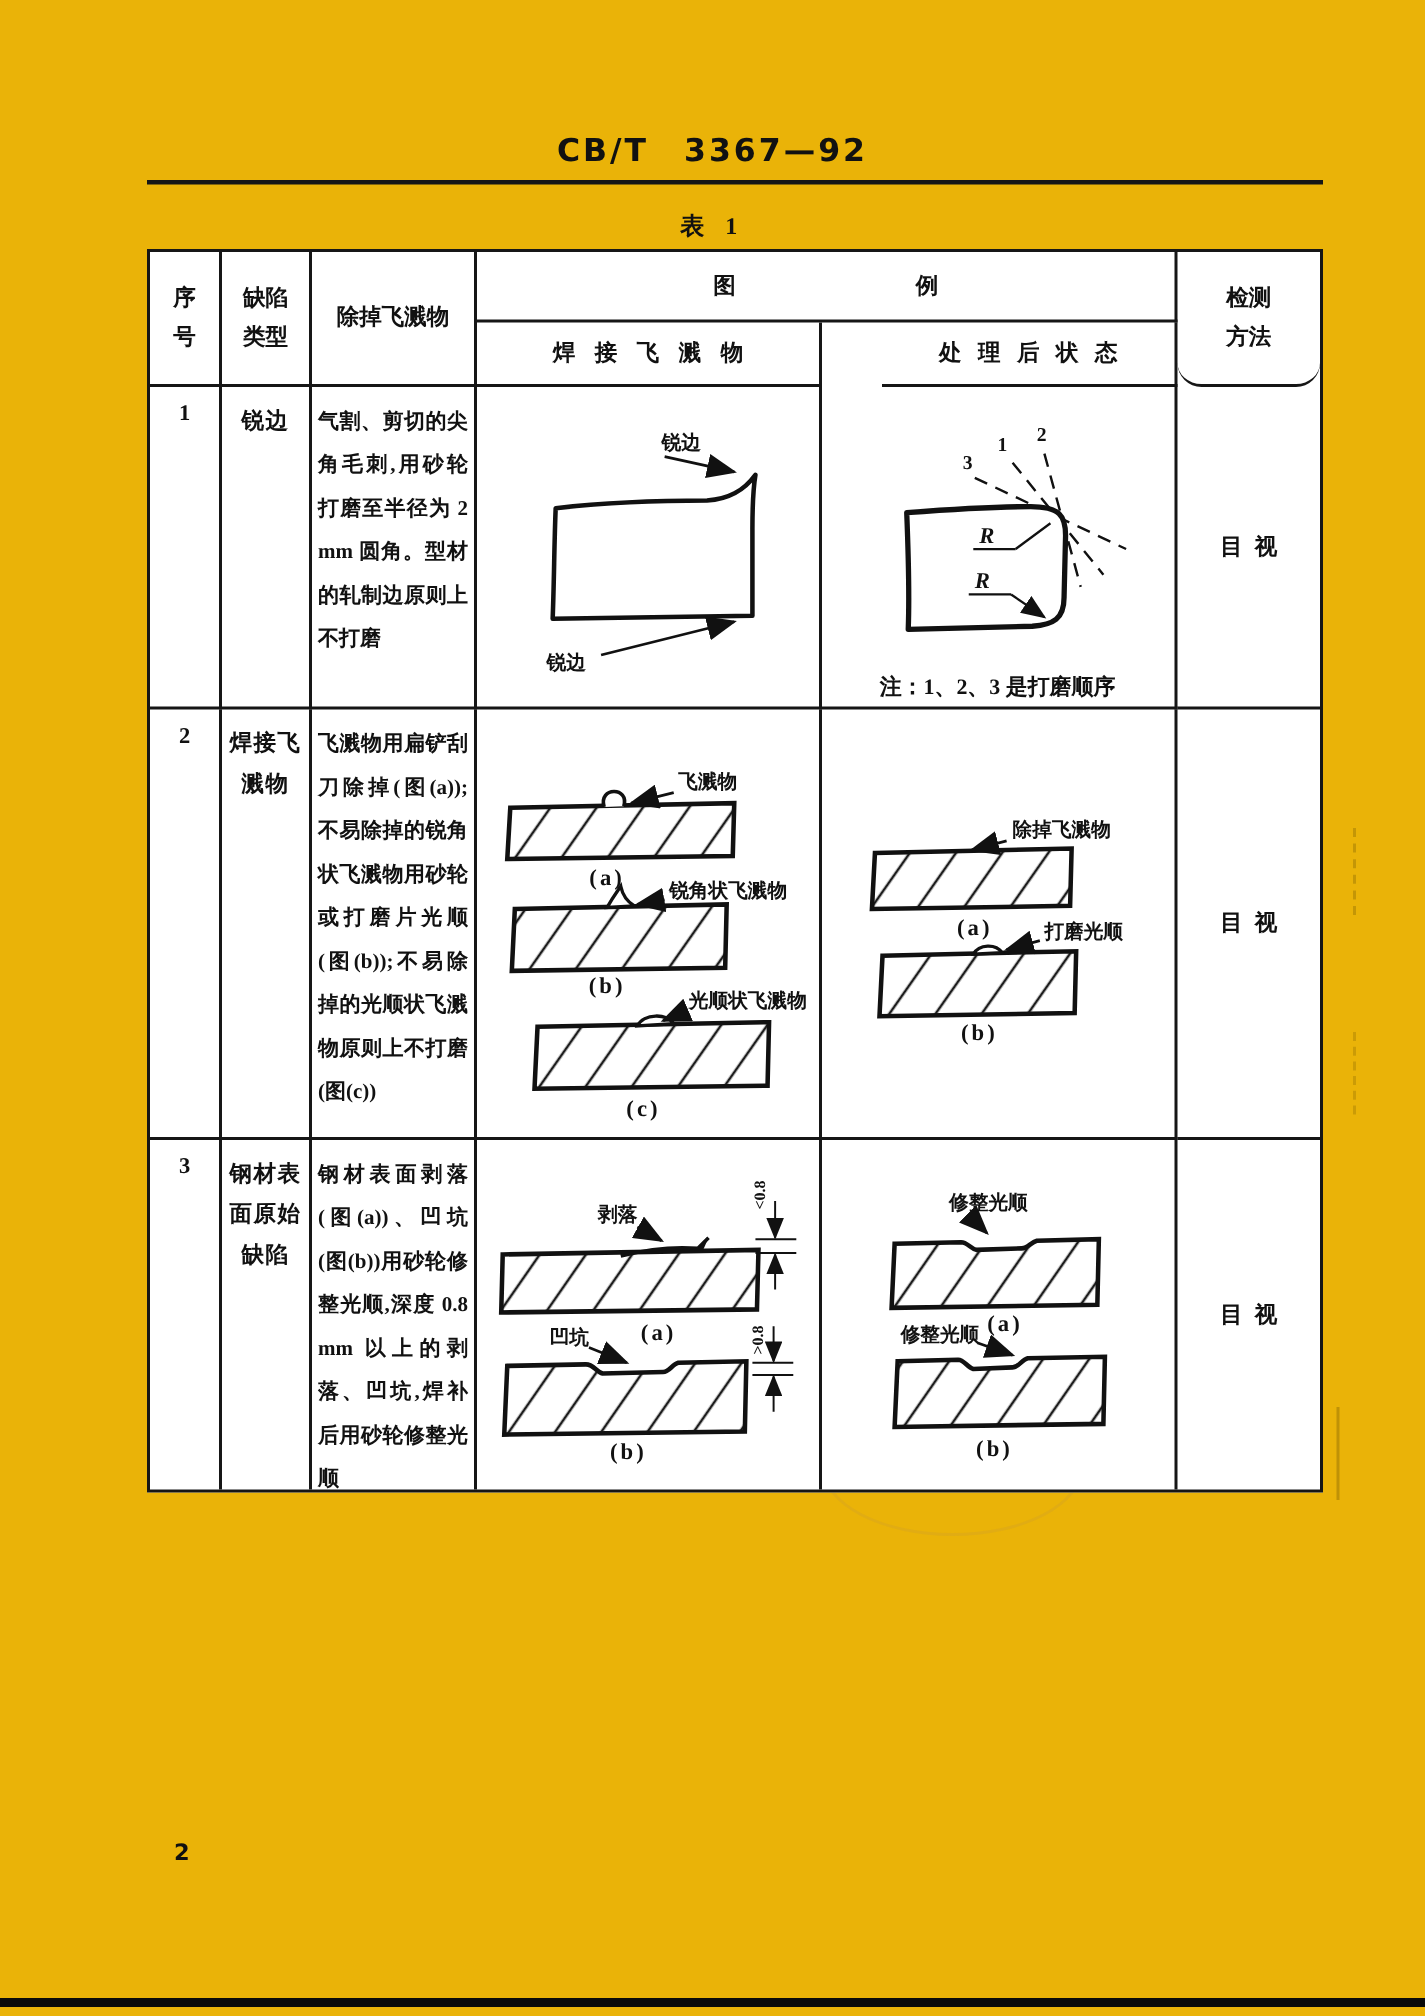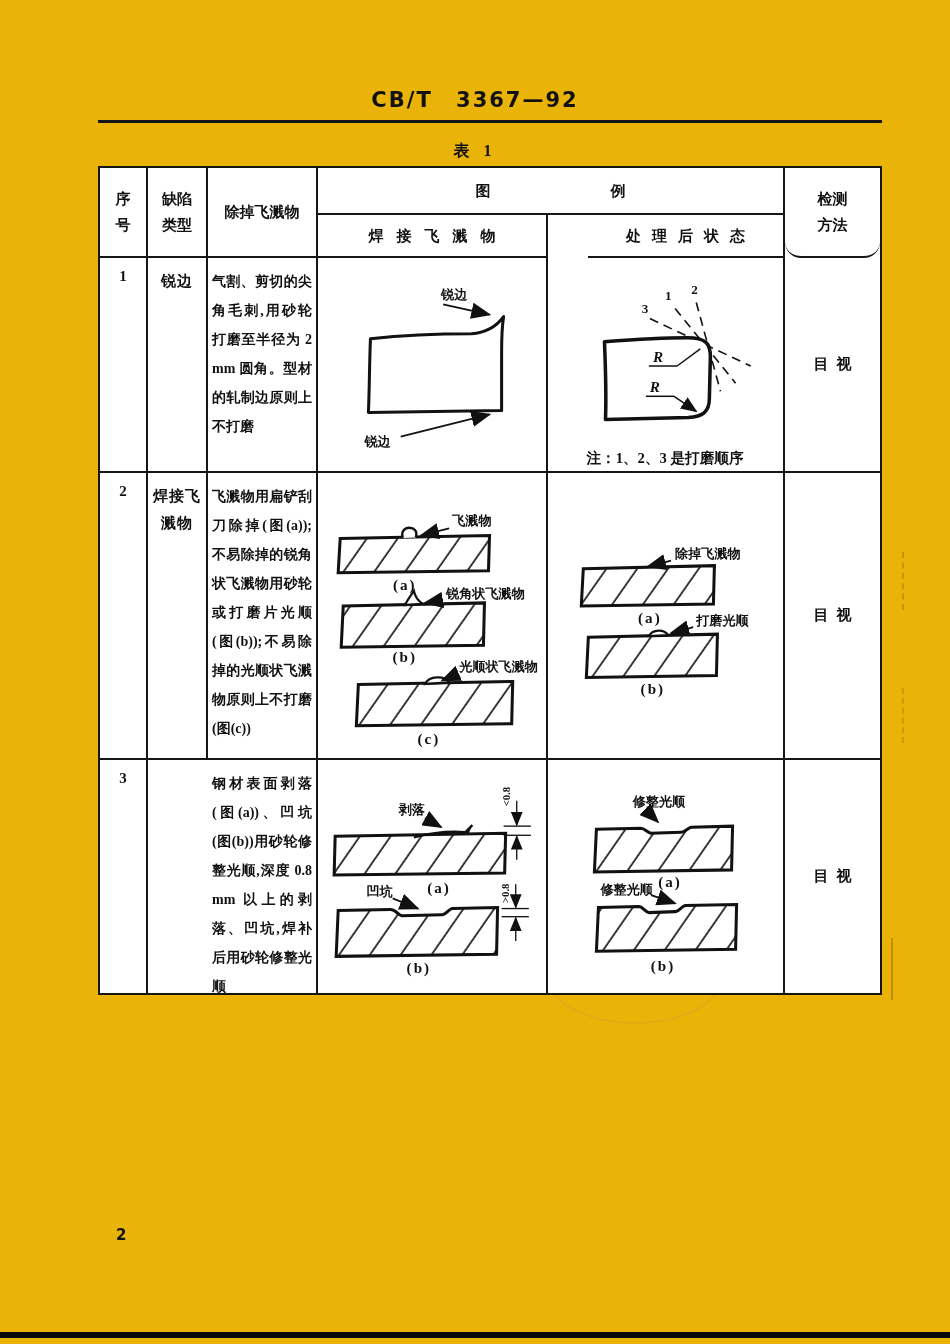--- a/index.html
+++ b/index.html
@@ -200,20 +200,21 @@
         <text class="lbl" x="147" y="151">打磨光顺</text>
         <text class="cap" x="104" y="219" text-anchor="middle">(b)</text>
       </svg>
     </div>
 
     <div class="c no-r insp-cell" style="grid-area:4/6/5/7;">
       <span class="sp8">目视</span>
     </div>
 
     <div class="c no-b seq-cell" style="grid-area:5/1/6/2;">3</div>
+    <div class="c no-b type-cell" style="grid-area:5/2/6/3;">钢材表面原始缺陷</div>
     <div class="c no-b treat-cell" style="grid-area:5/3/6/4;">钢材表面剥落(图(a))、凹坑(图(b))用砂轮修整光顺,深度 0.8 mm 以上的剥落、凹坑,焊补后用砂轮修整光顺</div>
 
     <div class="c no-b fig-cell" style="grid-area:5/4/6/5;">
       <svg viewBox="0 0 226 229" preserveAspectRatio="none">
         <defs>
           <pattern id="p5" patternUnits="userSpaceOnUse" width="25" height="25" patternTransform="rotate(35)">
             <line x1="2" y1="0" x2="2" y2="25" stroke="#1c1c1c" stroke-width="1.7"></line>
           </pattern>
           <marker id="m5" markerWidth="12" markerHeight="9" refX="10" refY="4.5" orient="auto">
               <path d="M0,0 L11,4.5 L0,9 Z" fill="#111"></path>

